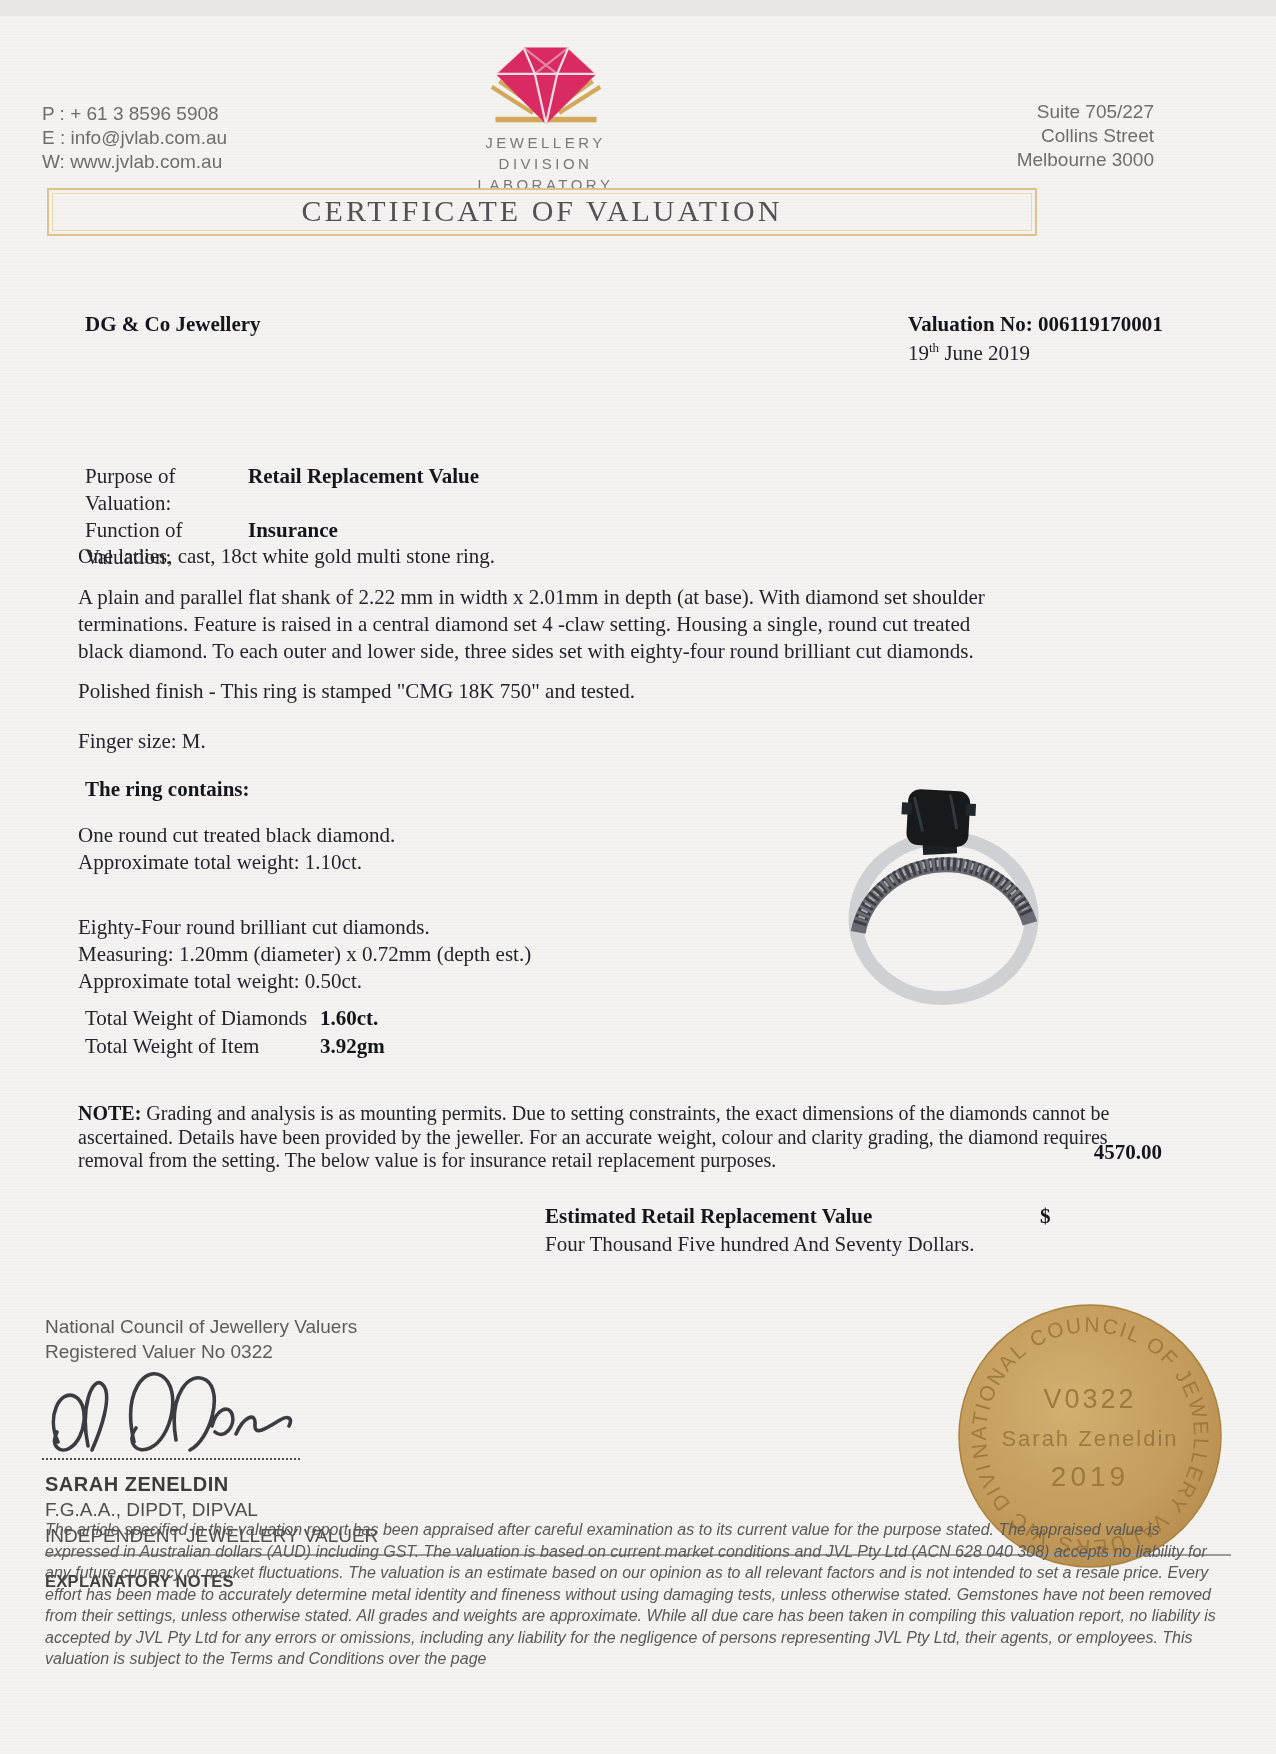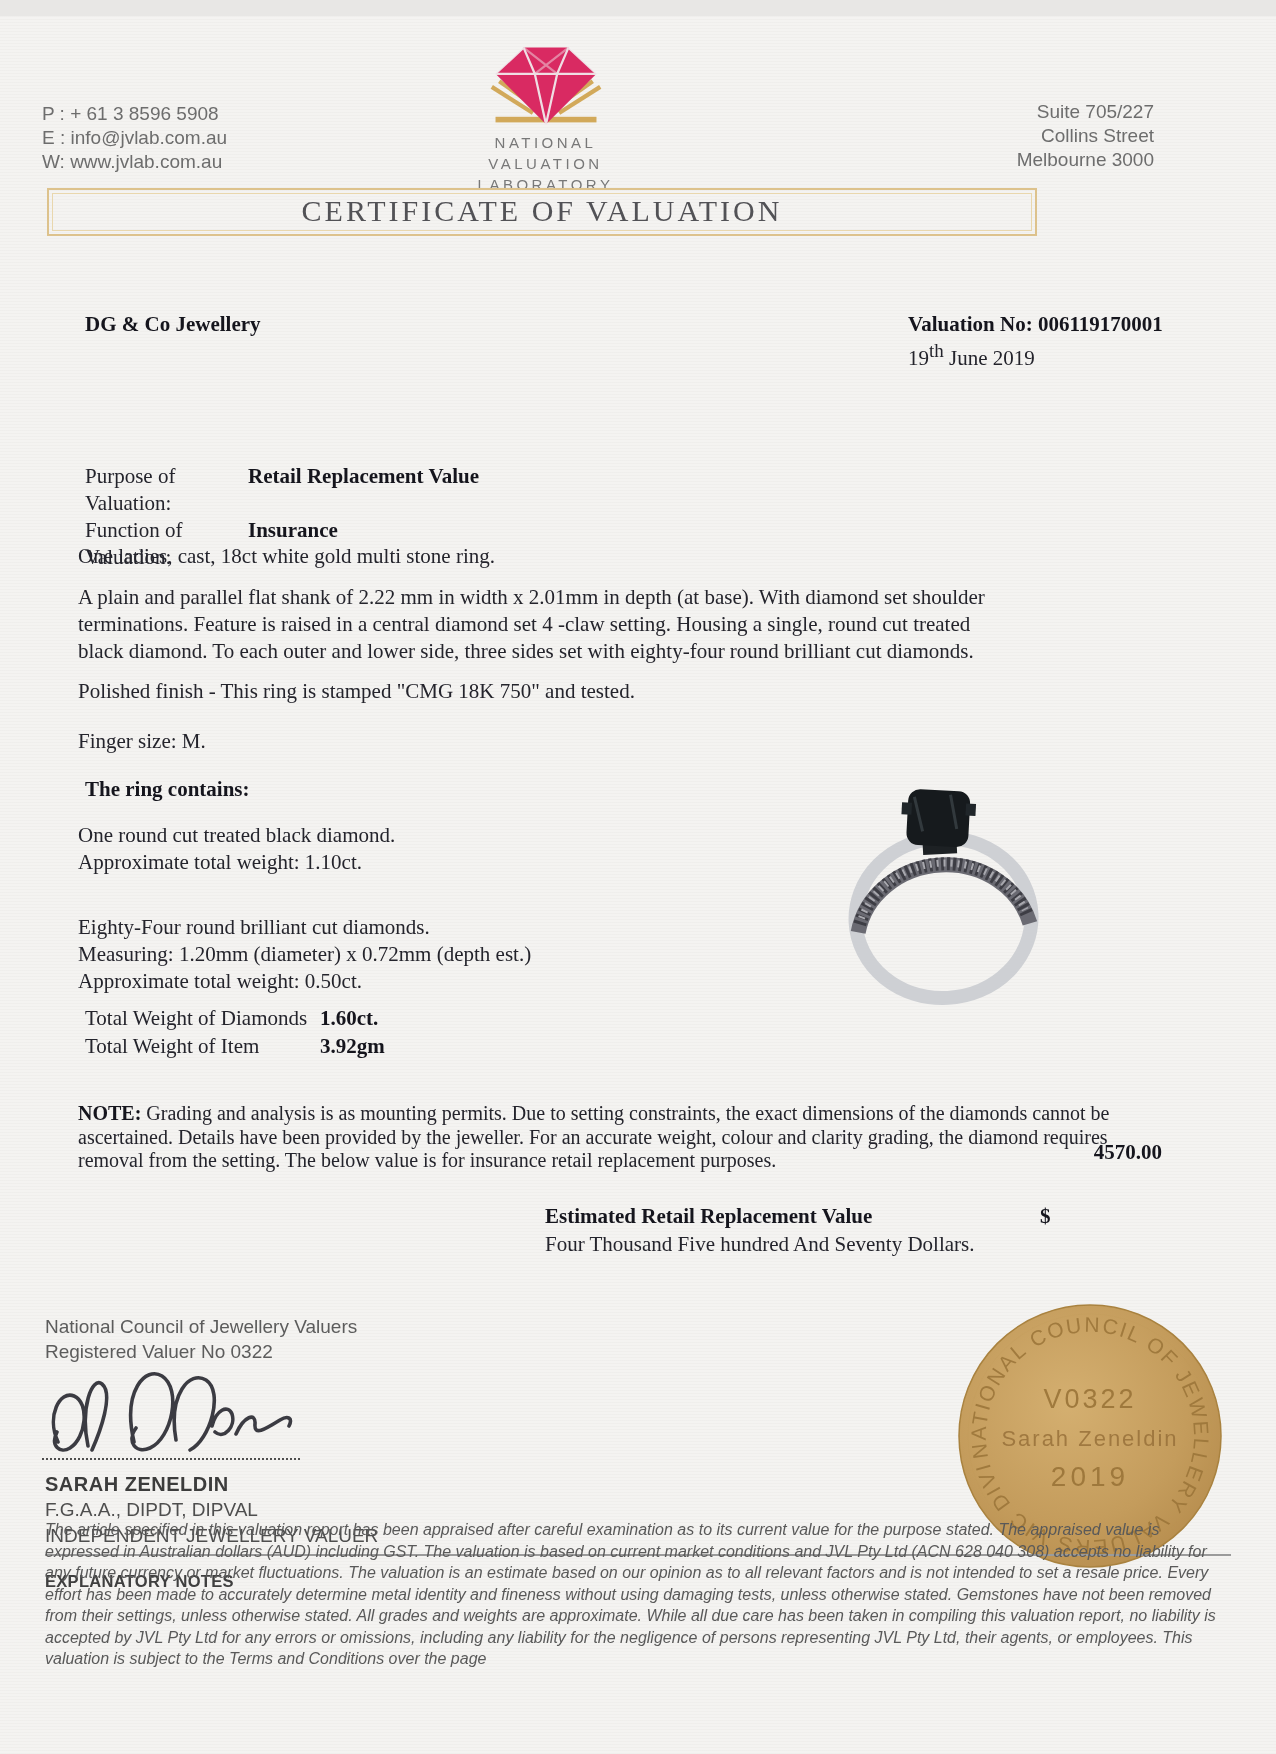--- a/index.html
+++ b/index.html
@@ -26,21 +26,21 @@
   .title-box{left:47px;top:172px;width:986px;height:44px;border:2px solid #ddc28c;}
   .title-box::after{content:'';position:absolute;inset:3px;border:1px solid #e9d7ad;pointer-events:none;}
   .title-text{position:absolute;left:0;right:0;top:4px;text-align:center;
     font-size:30px;letter-spacing:3px;color:#525256;font-weight:400;}
   
   .serif{font-size:21px;line-height:27px;}
   b,.bold{font-weight:bold;color:#15151d;}
   .client{left:85px;top:296px;font-size:21px;}
   .valno{left:908px;top:296px;font-size:21px;}
   .valdate{left:908px;top:324px;font-size:21px;}
-  sup{font-size:19px;}
+  sup{font-size:13px;}
   .pf-grid{left:85px;top:447px;display:grid;grid-template-columns:163px auto;grid-row-gap:0px;}
   .pf-grid div{line-height:27px;}
   .intro{left:78px;top:527px;}
   .detail{left:78px;top:568px;width:908px;}
   .finish{left:78px;top:662px;}
   .finger{left:78px;top:712px;}
   .contains{left:85px;top:760px;}
   .stone1{left:78px;top:806px;}
   .stone2{left:78px;top:898px;}
   .totals{left:85px;top:988px;display:grid;grid-template-columns:235px auto;}
@@ -90,21 +90,21 @@
         <polygon points="56,6 104,6 134,34 80,88 26,34" fill="#d92a62"></polygon>
         <g stroke="#f2f2f2" stroke-width="2.4" fill="none" opacity="0.9">
           <path d="M56,6 L26,34 M104,6 L134,34"></path>
           <path d="M56,6 L68,34 M104,6 L92,34"></path>
           <path d="M26,34 L134,34"></path>
           <path d="M68,34 L80,88 M92,34 L80,88"></path>
           <path d="M56,6 L92,34 M104,6 L68,34" opacity="0.5"></path>
         </g>
       </svg>
     </span>
-    <div class="logo-text">NATIONAL VALUATION</div>
+    <div class="logo-text">JEWELLERY DIVISION</div>
     <div class="logo-text" style="margin-top:0;">LABORATORY</div>
   </div>
 
   <div class="abs addr">
     <div>Suite 705/227</div>
     <div>Collins Street</div>
     <div>Melbourne 3000</div>
   </div>
 
   <div class="abs title-box">

